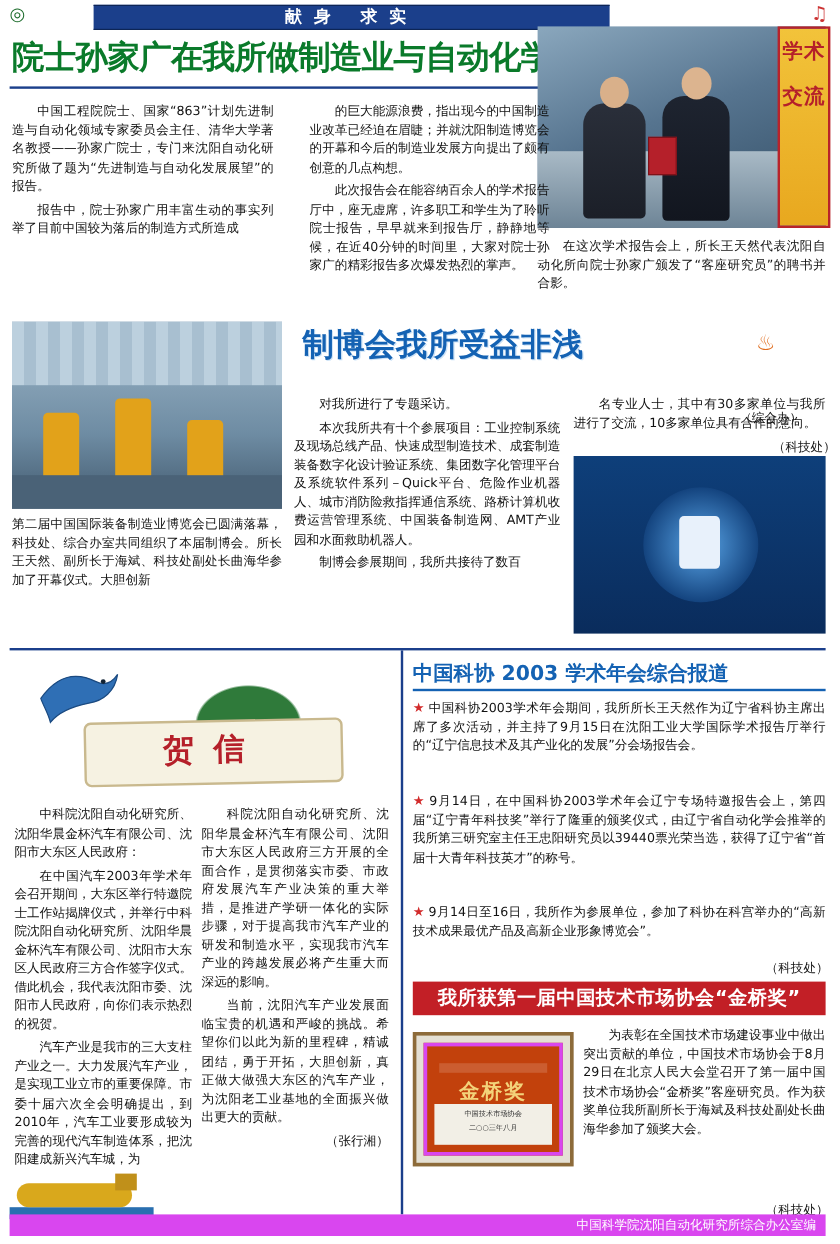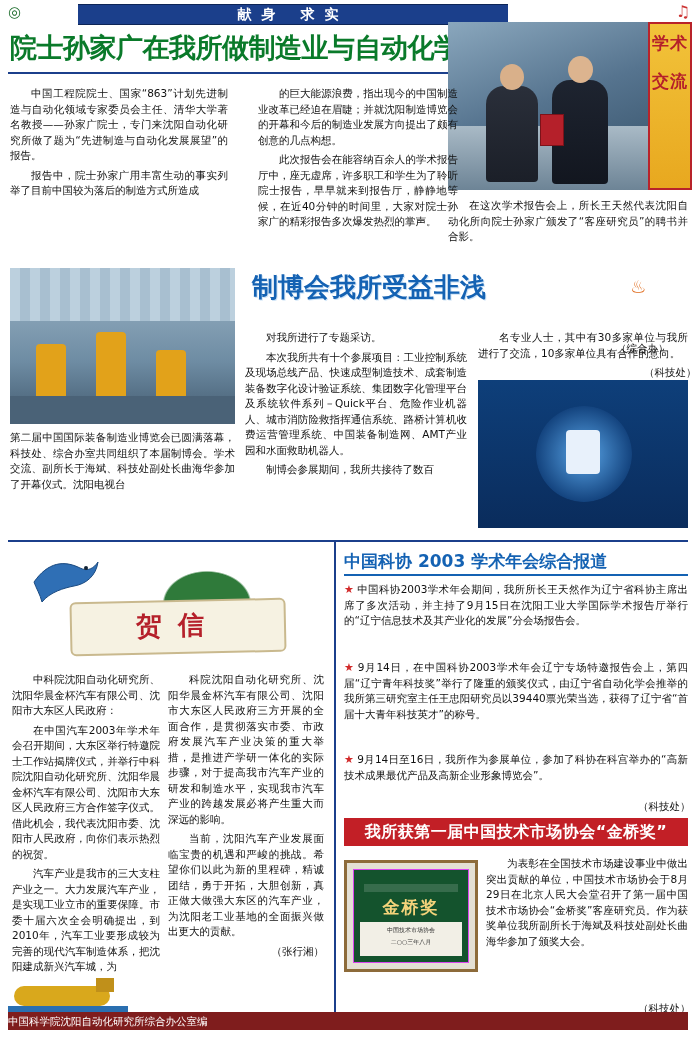--- a/index.html
+++ b/index.html
@@ -154,33 +154,33 @@
     line-height:28px;text-align:center;letter-spacing:0.5px;
     box-sizing:border-box;
   }
   #jq-text{position:absolute;left:486px;top:856px;width:202px;font-size:10.5px;line-height:15.5px;text-align:justify;}
   #jq-text p{margin:0;text-indent:2em;}
 
   .award{
     position:absolute;left:344px;top:860px;width:134px;height:112px;
     background:#e4e0d4;border:3px solid #8d6b3a;box-sizing:border-box;
   }
-  .award .plate{position:absolute;left:6px;top:6px;right:6px;bottom:6px;background:#14532d;border:1px solid #d946ef;}
+  .award .plate{position:absolute;left:6px;top:6px;right:6px;bottom:6px;background:#c2410c;border:3px solid #d946ef;}
   .award .goldtxt{position:absolute;left:0;right:0;top:26px;text-align:center;color:#f3d37a;font-size:17px;font-weight:bold;letter-spacing:2px;}
   .award .subtxt{position:absolute;left:0;right:0;top:58px;text-align:center;color:#f7ecd2;font-size:6px;}
   .award .band{position:absolute;left:10px;right:10px;top:14px;height:8px;background:rgba(255,255,255,.15);}
   .award .white{position:absolute;left:6px;right:6px;bottom:6px;height:34px;background:#f2efe6;}
   .award .white .l1{text-align:center;font-size:6px;color:#333;margin-top:4px;}
   .award .white .l2{text-align:center;font-size:6px;color:#333;margin-top:3px;}
 
   
   .footer{
     position:absolute;left:8px;top:1012px;width:680px;height:18px;
-    background:#7f1d1d;color:#fff;font-size:10.5px;line-height:18px;
-    text-align:left;padding-right:8px;box-sizing:border-box;
+    background:#d946ef;color:#fff;font-size:10.5px;line-height:18px;
+    text-align:right;padding-right:8px;box-sizing:border-box;
   }
   .sub-photo{position:absolute;left:8px;top:972px;width:120px;height:44px;}
   .sub-photo .body{position:absolute;left:6px;top:14px;width:96px;height:20px;background:#d9a81c;border-radius:10px;}
   .sub-photo .fin{position:absolute;left:88px;top:6px;width:18px;height:14px;background:#c0901a;}
   .sub-photo .water{position:absolute;left:0;bottom:0;width:100%;height:10px;background:#2a6fb0;}
 
   .caption{position:absolute;font-size:10.5px;line-height:15.5px;text-align:justify;}
 </style>
 </head>
 <body>
@@ -235,21 +235,21 @@
     <div class="robo r3"></div>
     <div class="floor"></div>
   </div>
 
   <div class="photo" id="photo-blue">
     <div class="glow"></div>
     <div class="logo"></div>
   </div>
 
   <div class="caption" style="left:10px;top:430px;width:225px;">
-    <span>第二届中国国际装备制造业博览会已圆满落幕，科技处、综合办室共同组织了本届制博会。学术交流、副所长于海斌、科技处副处长曲海华参加了开幕仪式。沈阳电视台</span>
+    <span>第二届中国国际装备制造业博览会已圆满落幕，科技处、综合办室共同组织了本届制博会。所长王天然、副所长于海斌、科技处副处长曲海华参加了开幕仪式。大胆创新</span>
   </div>
   <div class="col" style="left:245px;top:330px;width:222px;">
     <p>对我所进行了专题采访。</p>
     <p>本次我所共有十个参展项目：工业控制系统及现场总线产品、快速成型制造技术、成套制造装备数字化设计验证系统、集团数字化管理平台及系统软件系列－Quick平台、危险作业机器人、城市消防险救指挥通信系统、路桥计算机收费运营管理系统、中国装备制造网、AMT产业园和水面救助机器人。</p>
     <p>制博会参展期间，我所共接待了数百</p>
   </div>
   <div class="col" style="left:478px;top:330px;width:210px;">
     <p>名专业人士，其中有30多家单位与我所进行了交流，10多家单位具有合作的意向。</p>
   </div>
   <div class="attrib" id="attrib-kc1">（科技处）</div>

